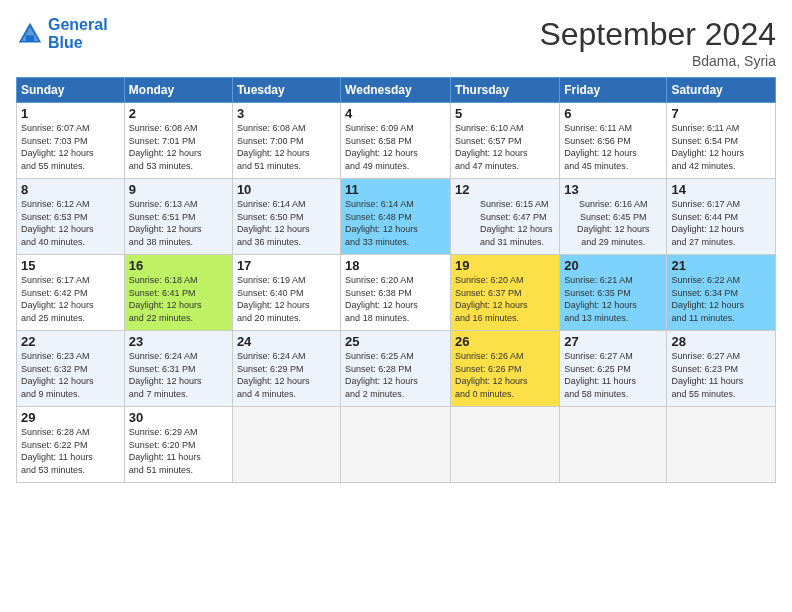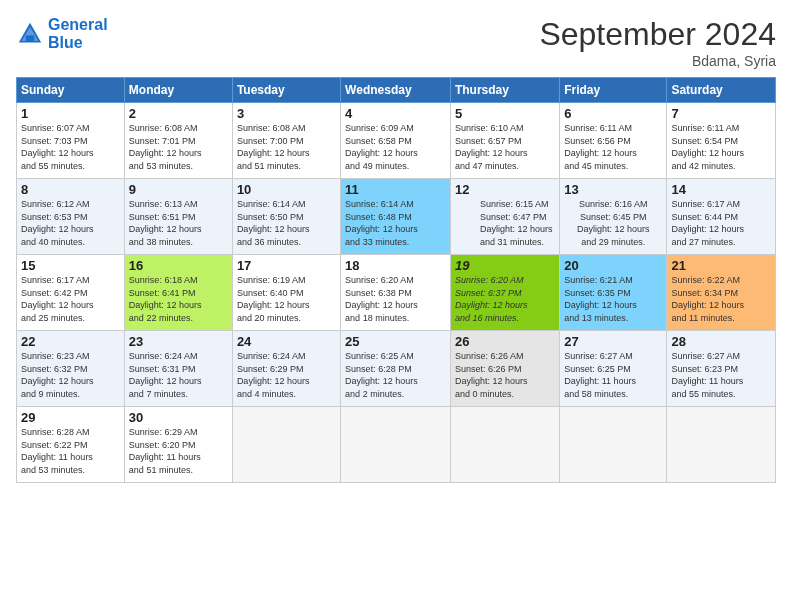--- a/index.html
+++ b/index.html
@@ -247,35 +247,35 @@
 Daylight: 12 hours
 and 20 minutes.</div>
           </td>
           <td style="background: rgb(255, 255, 255);">
             <span class="day-num">18</span>
             <div class="day-info" style="white-space: pre-line;">Sunrise: 6:20 AM
 Sunset: 6:38 PM
 Daylight: 12 hours
 and 18 minutes.</div>
           </td>
-          <td style="background: #84cc16; font-style: italic;">
+          <td style="background: #fde047;">
             <span class="day-num">19</span>
             <div class="day-info" style="white-space: pre-line;">Sunrise: 6:20 AM
 Sunset: 6:37 PM
 Daylight: 12 hours
 and 16 minutes.</div>
           </td>
           <td style="background: #7dd3fc;">
             <span class="day-num">20</span>
             <div class="day-info" style="white-space: pre-line;">Sunrise: 6:21 AM
 Sunset: 6:35 PM
 Daylight: 12 hours
 and 13 minutes.</div>
           </td>
-          <td style="background: #fdba74;">
+          <td style="background: #7dd3fc;">
             <span class="day-num">21</span>
             <div class="day-info" style="white-space: pre-line;">Sunrise: 6:22 AM
 Sunset: 6:34 PM
 Daylight: 12 hours
 and 11 minutes.</div>
           </td>
         </tr>
         <tr>
           <td style="background: rgb(237, 243, 251);">
             <span class="day-num">22</span>
@@ -298,21 +298,21 @@
 Daylight: 12 hours
 and 4 minutes.</div>
           </td>
           <td style="background: rgb(237, 243, 251);">
             <span class="day-num">25</span>
             <div class="day-info" style="white-space: pre-line;">Sunrise: 6:25 AM
 Sunset: 6:28 PM
 Daylight: 12 hours
 and 2 minutes.</div>
           </td>
-          <td style="background: #e5e5e5;">
+          <td style="background: #fde047;">
             <span class="day-num">26</span>
             <div class="day-info" style="white-space: pre-line;">Sunrise: 6:26 AM
 Sunset: 6:26 PM
 Daylight: 12 hours
 and 0 minutes.</div>
           </td>
           <td style="background: rgb(237, 243, 251);">
             <span class="day-num">27</span>
             <div class="day-info" style="white-space: pre-line;">Sunrise: 6:27 AM
 Sunset: 6:25 PM

